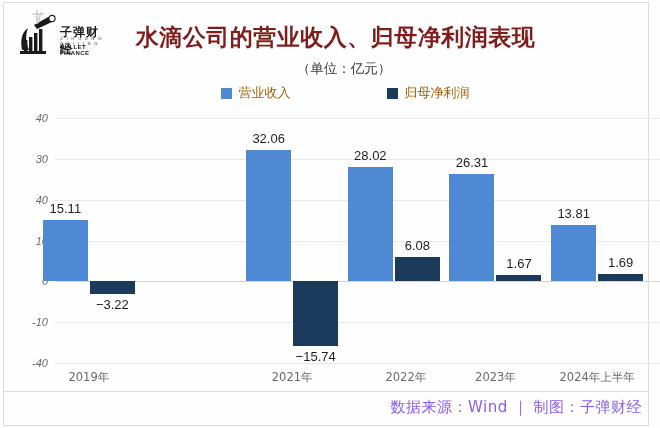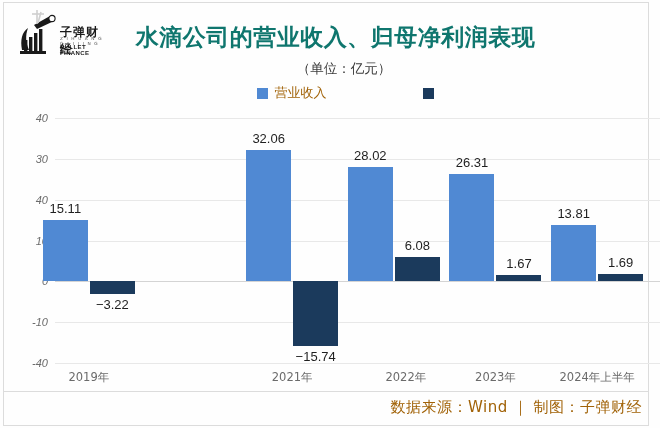--- a/index.html
+++ b/index.html
@@ -45,21 +45,21 @@
     letter-spacing: 0.4px;
     font-family: "Liberation Sans", sans-serif;
   }
 
   
   #title {
     position: absolute; left: 0; top: 22px; width: 576px;
     padding-left: 95px;
     text-align: center;
     font-size: 23px; font-weight: bold;
-    color: #0f766e;
+    color: #7f1d1d;
     font-family: "DejaVu Sans", sans-serif;
     letter-spacing: 0.5px;
   }
   #subtitle {
     position: absolute; left: 0; top: 60px; width: 660px;
     padding-left: 28px;
     text-align: center;
     font-size: 13.5px; color: #3a3a3a;
     font-family: Liberation Serif, serif;
   }
@@ -121,21 +121,21 @@
     text-align: center;
   }
 
   
   #footer-rule {
     position: absolute; left: 4px; top: 391px;
     width: 644px; height: 1px; background: #dcdcdc;
   }
   #footer {
     position: absolute; right: 18px; top: 398px;
-    font-size: 15px; color: #a16207;
+    font-size: 15px; color: #8b5cf6;
     font-family: "DejaVu Sans", sans-serif;
     letter-spacing: 0.5px;
   }
 </style>
 </head>
 <body>
 
 <div id="frame">
 
   <div class="outer-border"></div>
@@ -166,20 +166,21 @@
   <div id="title">水滴公司的营业收入、归母净利润表现</div>
   <div id="subtitle">（单位：亿元）</div>
 
   <div id="legend">
     <div class="legend-item">
       <span class="legend-swatch" style="background:#5089d3"></span>
       <span class="legend-label">营业收入</span>
     </div>
     <div class="legend-item">
       <span class="legend-swatch" style="background:#1b3a5c"></span>
+      <span class="legend-label">归母净利润</span>
     </div>
   </div>
 
   <div id="plot">
       <div class="gridline" style="top: 0px;">
         <span class="ytick">40</span>
       </div>
       <div class="gridline" style="top: 40.8333px;">
         <span class="ytick">30</span>
       </div>

